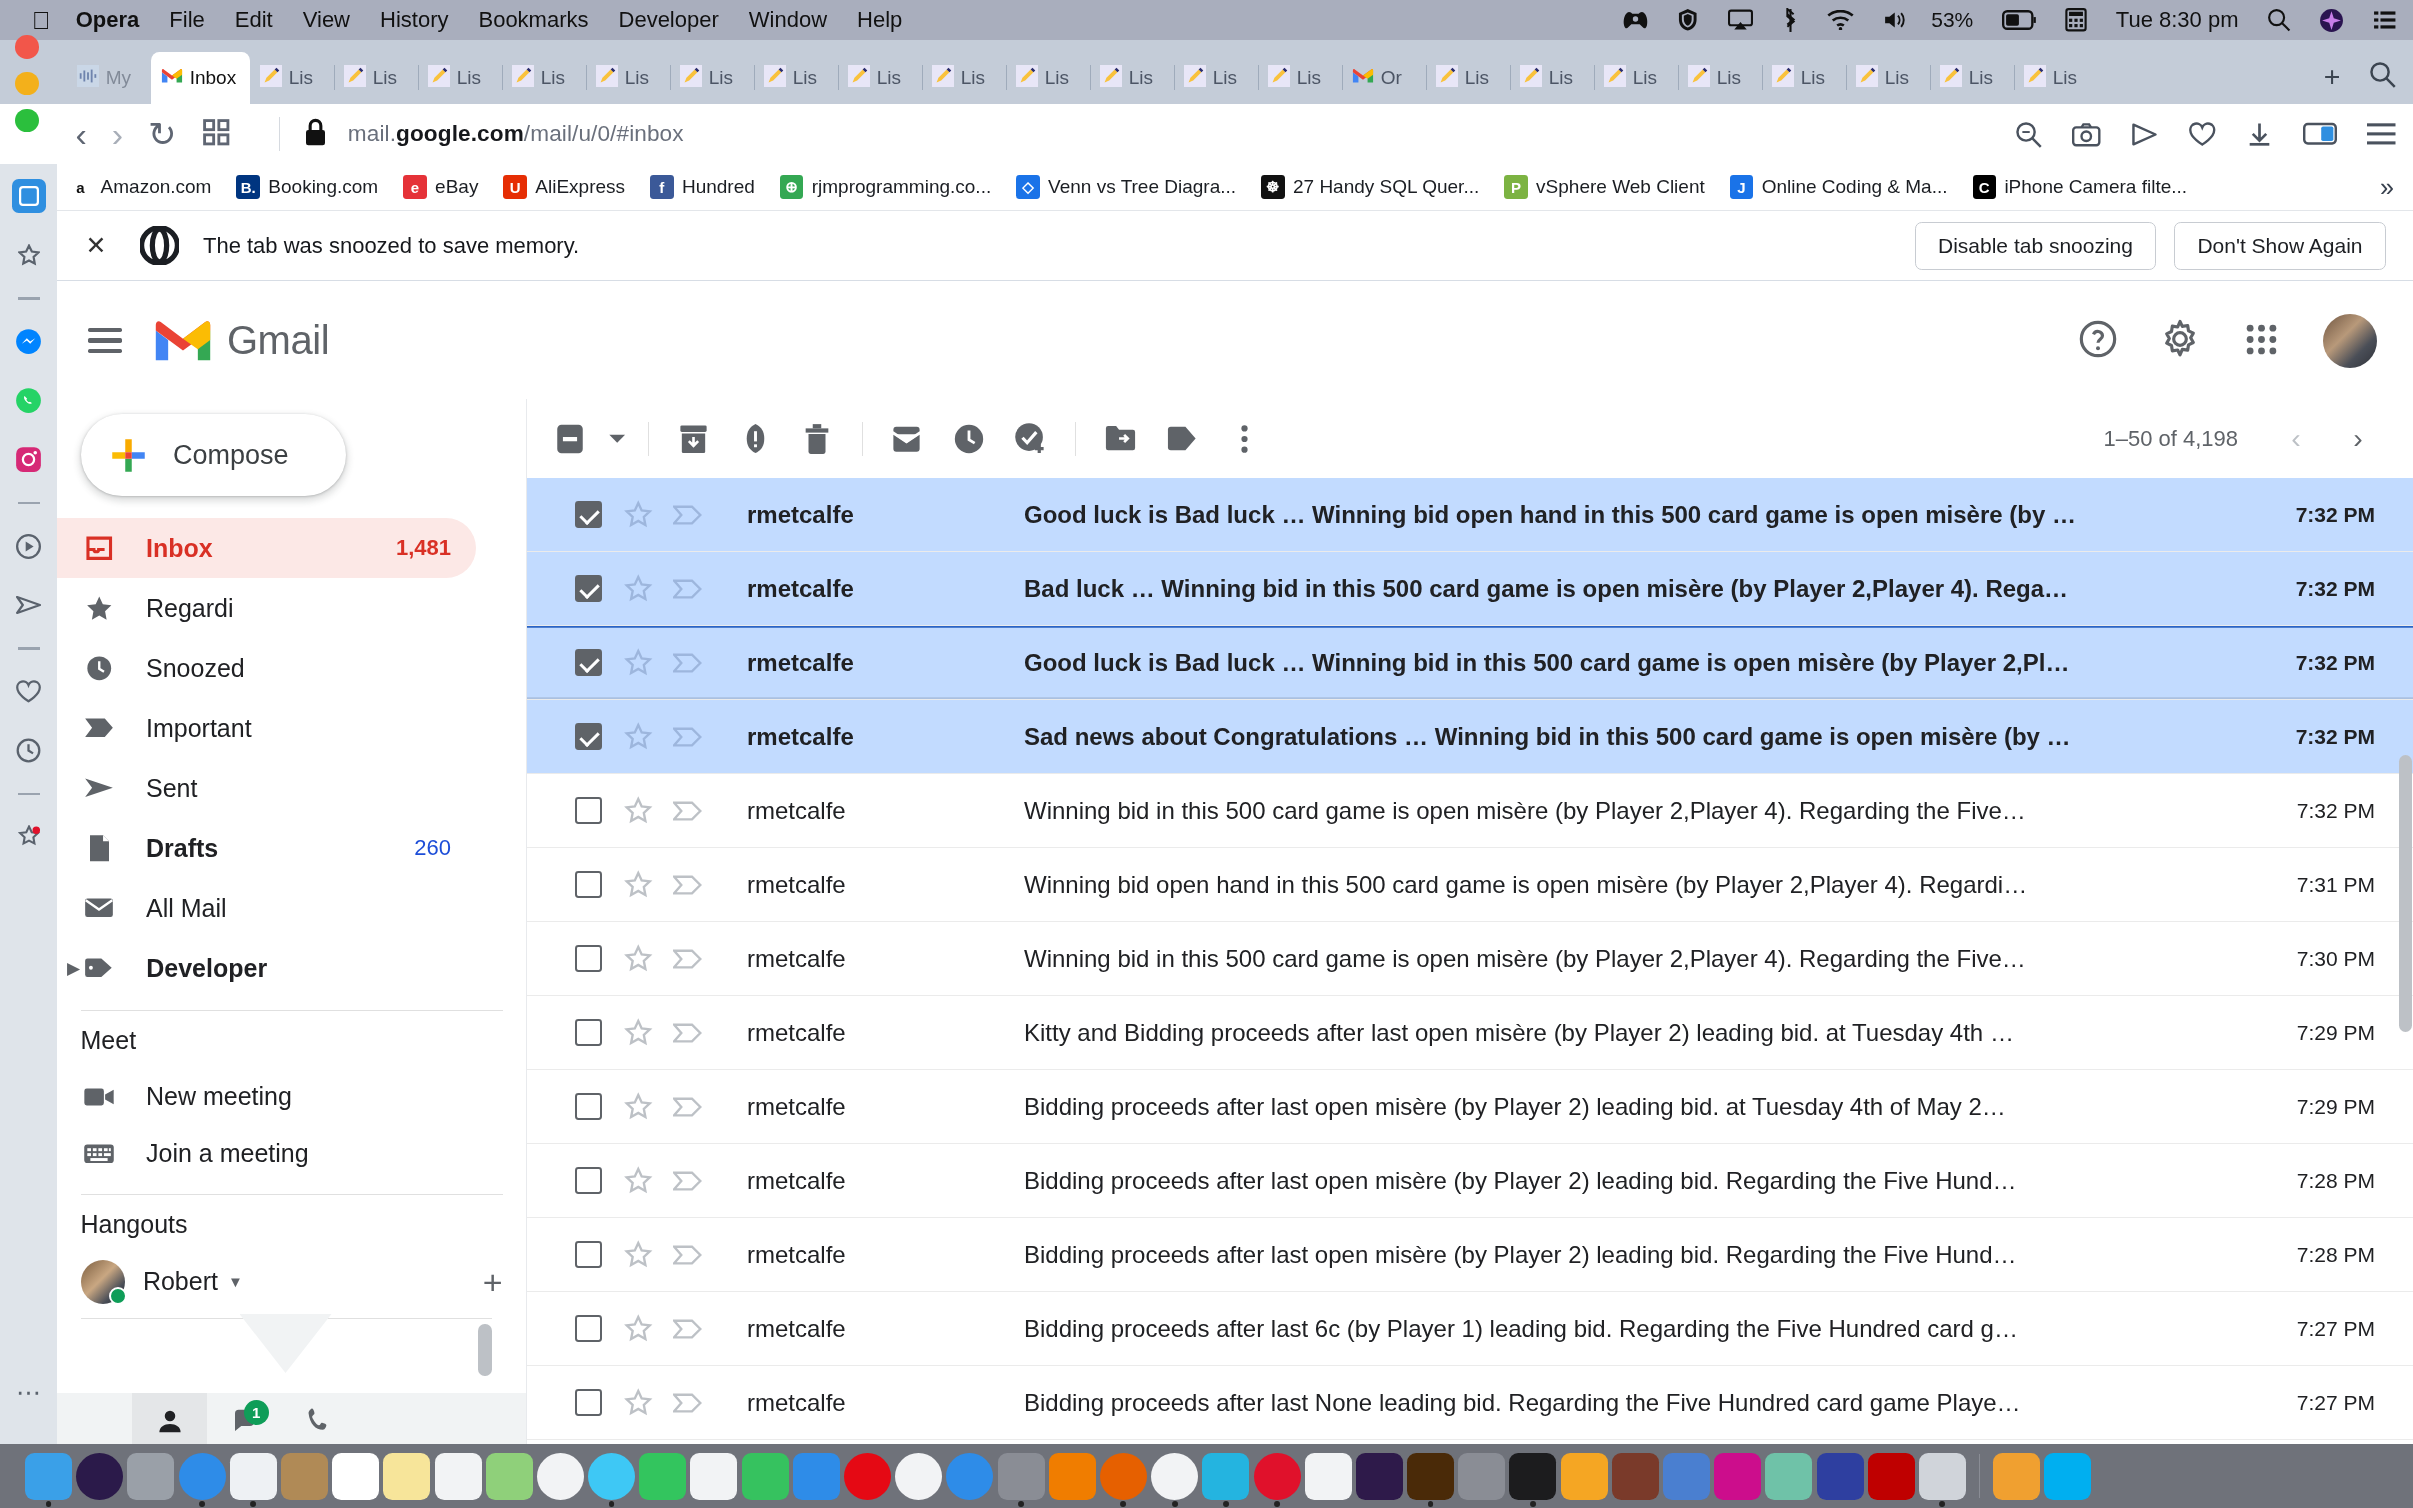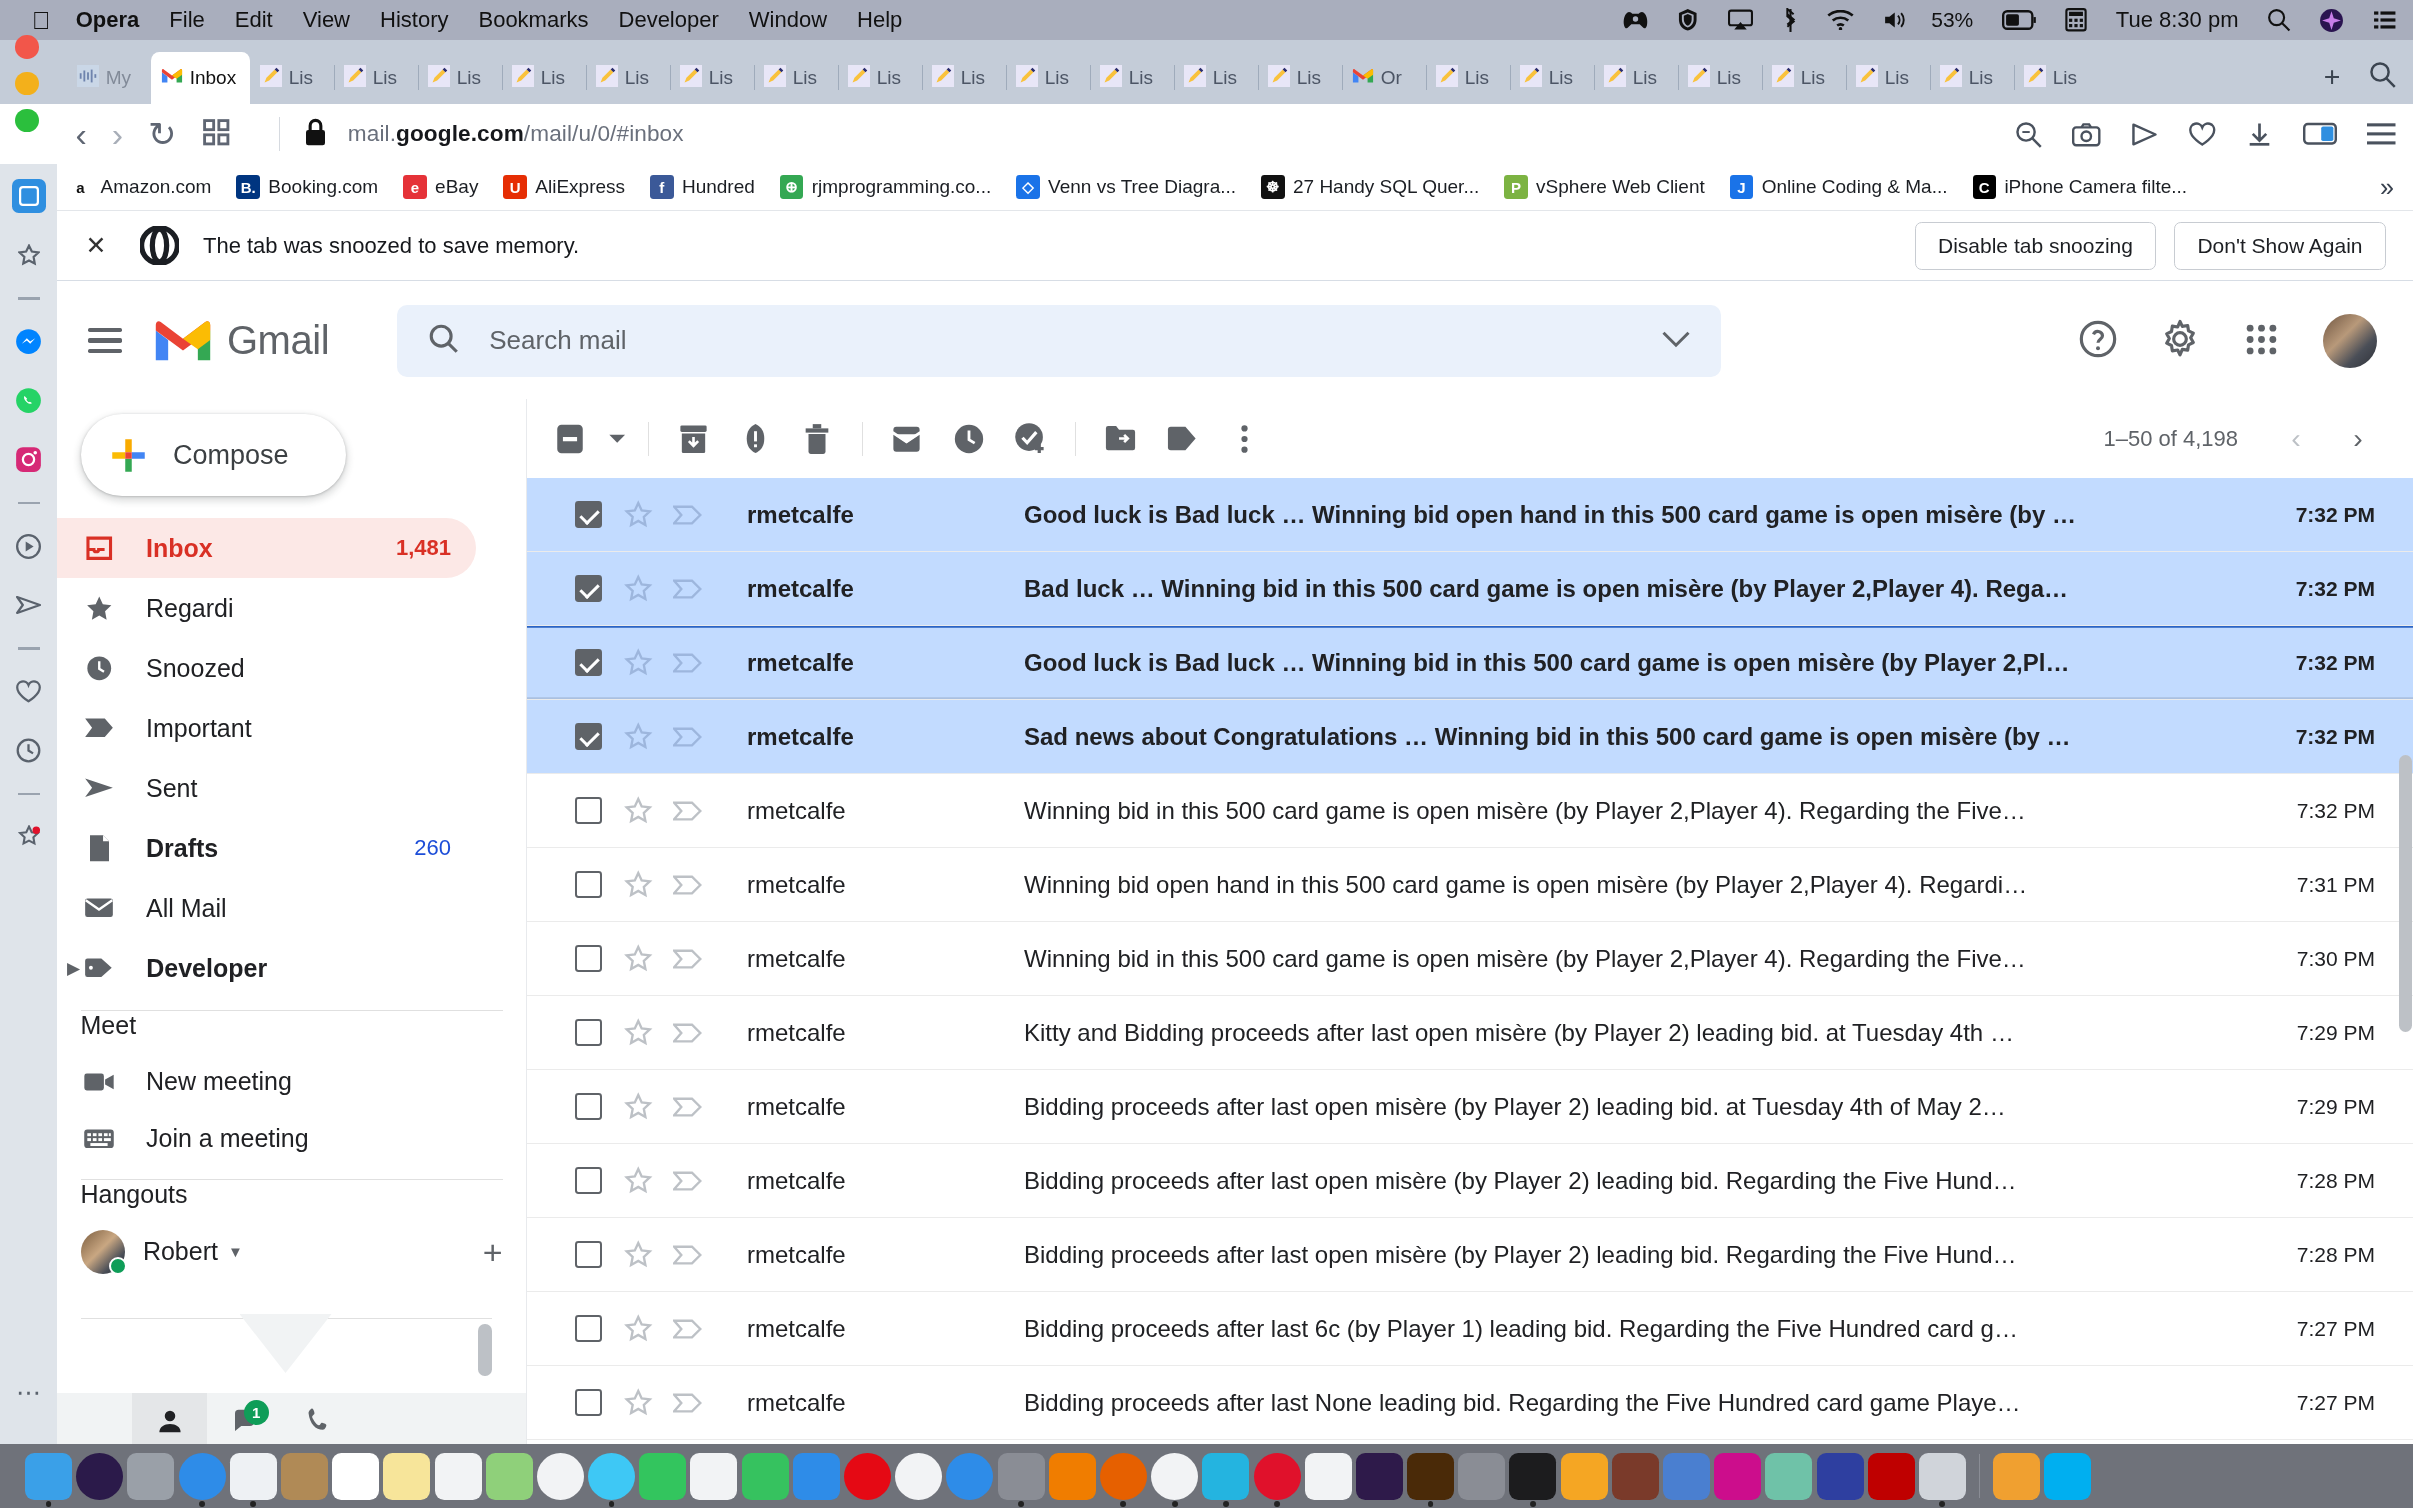--- a/index.html
+++ b/index.html
@@ -135,21 +135,21 @@
   .navrow { display:flex; align-items:center; height:60px; padding-left:23.5px; padding-right: 25px; border-radius: 0 34px 34px 0; width: 419px; }
   .navrow .nico { width:37px; display:flex; justify-content:center; align-items:center; flex:none; }
   .navrow .nlabel { font-size:25px; color:#202124; margin-left: 28.5px; }
   .navrow .ncount { margin-left:auto; font-size:22px; color:#202124; }
   .navrow.active { background:#fce8e6; }
   .navrow.active .nlabel, .navrow.active .ncount { color:#d93025; font-weight:bold; }
   .navrow.bold .nlabel { font-weight:bold; }
   .navrow.bold .ncount { font-weight:normal; color:#1d4ed8; }
   .navrow .expander { font-size:17px; color:#5f6368; width:22px; margin-left:-13.4px; margin-right:-8.4px;}
 
-  .sectwrap { border-top:0.8px solid #e0e0e0; margin: 11.7px 23.5px 0 23.5px; }
+  .sectwrap { border-top:0.8px solid #e0e0e0; margin: 11.7px 23.5px 0 23.5px; padding-top: 15px; }
   .secthead { font-size:25px; color:#202124; padding-left: 0; margin-bottom: 13.4px; }
   .meetrow { display:flex; align-items:center; height:57px; }
   .meetrow .mlabel { font-size:25px; color:#202124; margin-left: 28.5px; }
   .meetrow .nico { width:37px; display:flex; justify-content:center; flex:none; }
   .hangrow { display:flex; align-items:center; height:59px; }
   .hangav { width:44px; height:44px; border-radius:50%; position:relative; flex:none;
             background:linear-gradient(135deg,#7a5c3e,#c9a782 45%,#4a4e57 75%,#23262c); }
   .hangav .dot { position:absolute; right:-2.5px; bottom:-1.7px; width:18.4px; height:18.4px; border-radius:50%; background:#0f9d58; border:2.5px solid #fff; }
   .hangrow .hname { font-size:25px; color:#202124; margin-left: 18.4px; }
   .hangrow .hcaret { margin-left: 10px; color:#5f6368; font-size:15px; }
@@ -737,34 +737,20 @@
       <div class="glogo">
         <svg width="62" height="47" viewBox="0 0 50 38">
           <path d="M3 35V11l10 7.5V35z" fill="#4285f4"></path>
           <path d="M47 35V11L37 18.5V35z" fill="#34a853"></path>
           <path d="M3 11l10 7.5L25 27 13 18.5z" fill="#c5221f"></path>
           <path d="M3 6.5C3 4 5 2.6 7 4l18 13.5L43 4c2-1.4 4 0 4 2.5V11L25 27 3 11z" fill="#ea4335"></path>
           <path d="M47 6.5C47 4 45 2.6 43 4L25 17.5 37 26l10-7.5z" fill="#fbbc04"></path>
         </svg>
         <span class="gword">Gmail</span>
       </div>
-      <div class="searchbar">
-        <span>
-          <svg width="34" height="34" viewBox="0 0 24 24">
-              <circle cx="10" cy="10" r="7" fill="none" stroke="#5f6368" stroke-width="2.2"></circle>
-              <path d="M15.2 15.2L21 21" stroke="#5f6368" stroke-width="2.2"></path>
-            </svg>
-        </span>
-        <span class="sph">Search mail</span>
-        <span class="caret">
-          <svg width="30" height="20" viewBox="0 0 24 16">
-              <path d="M2 3l10 10L22 3" fill="none" stroke="#5f6368" stroke-width="2.4"></path>
-            </svg>
-        </span>
-      </div>
       <div class="hicons">
         <span>
           <svg width="40" height="40" viewBox="0 0 24 24">
               <circle cx="12" cy="12" r="10" fill="none" stroke="#5f6368" stroke-width="1.9"></circle>
               <path d="M9.3 9.2a2.8 2.8 0 015.4.9c0 1.9-2.7 2.2-2.7 4.1" fill="none" stroke="#5f6368" stroke-width="1.9"></path>
               <circle cx="12" cy="17.6" r="1.2" fill="#5f6368"></circle>
             </svg>
         </span>
         <span>
           <svg width="40" height="40" viewBox="0 0 24 24">

